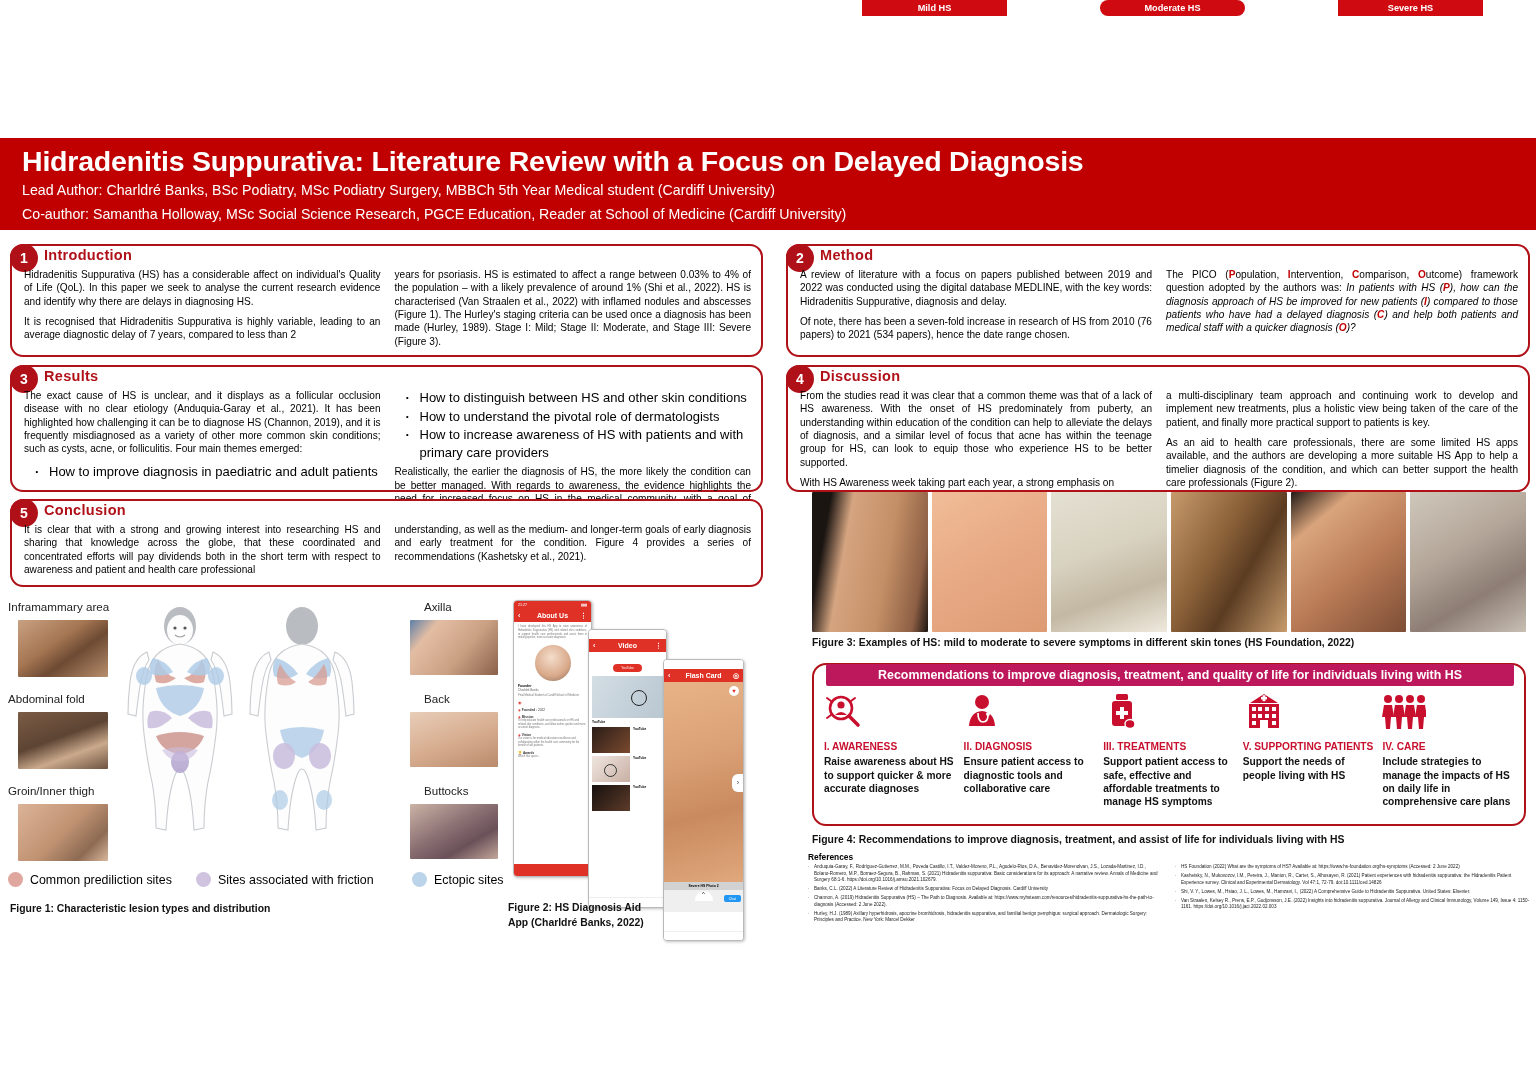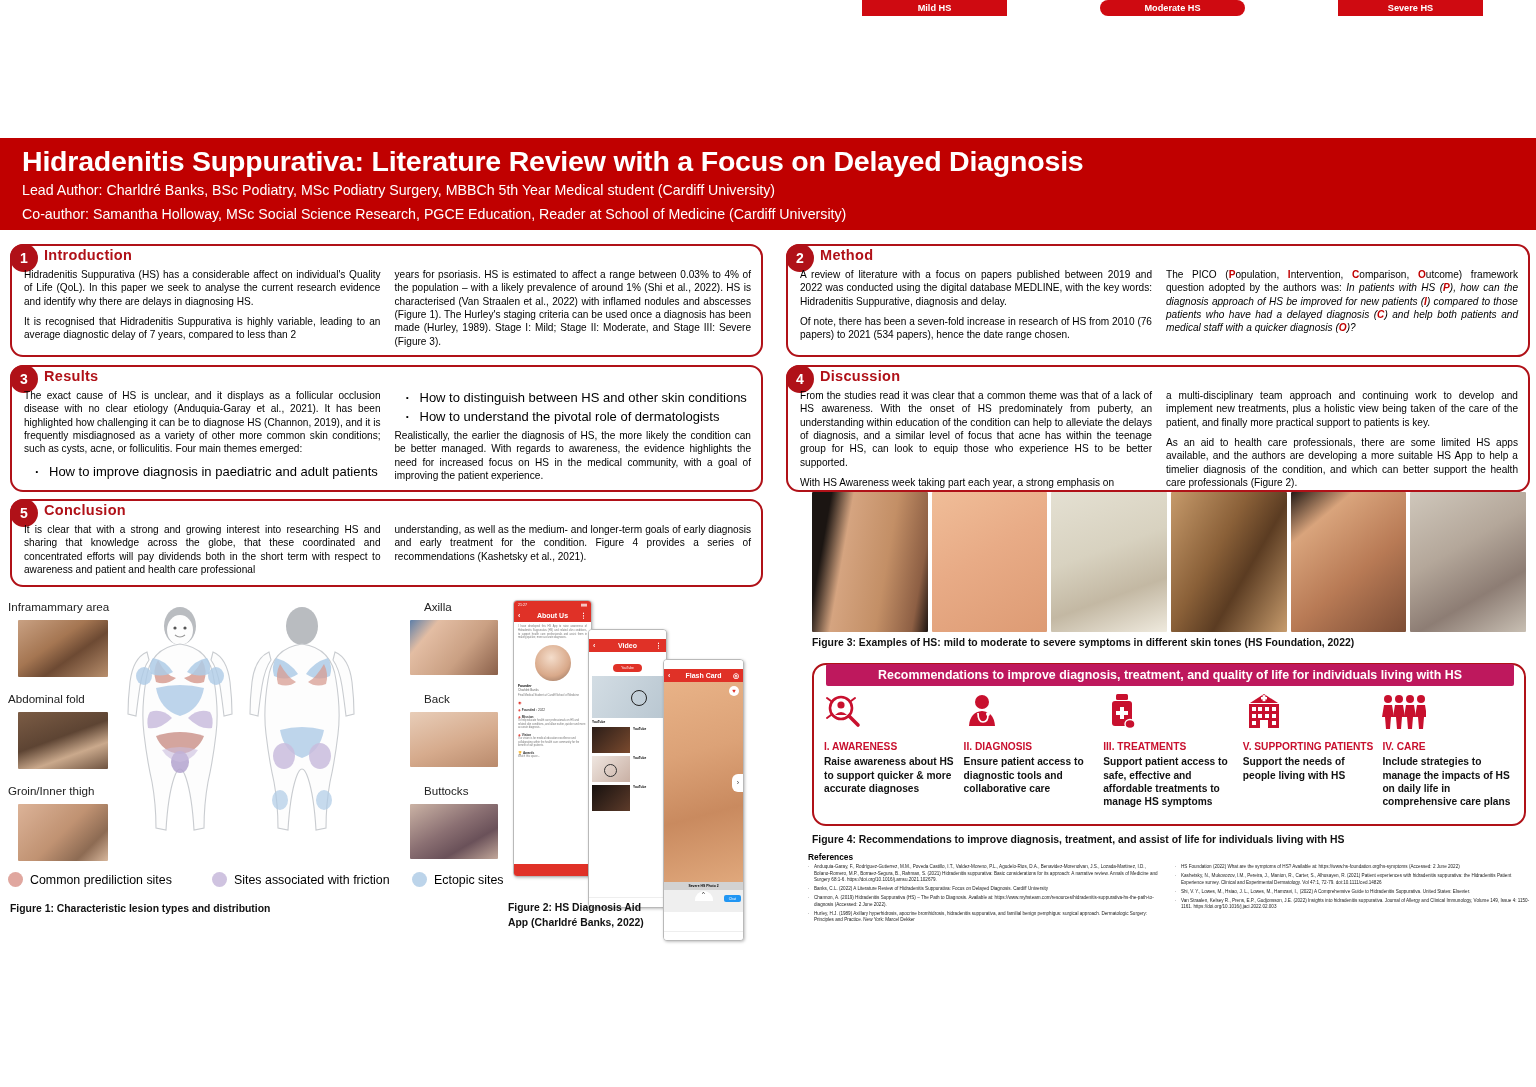--- a/index.html
+++ b/index.html
@@ -108,20 +108,21 @@
       <div class="col">
         <p>The exact cause of HS is unclear, and it displays as a follicular occlusion disease with no clear etiology (Anduquia-Garay et al., 2021). It has been highlighted how challenging it can be to diagnose HS (Channon, 2019), and it is frequently misdiagnosed as a variety of other more common skin conditions; such as cysts, acne, or folliculitis. Four main themes emerged:</p>
         <ul>
           <li>How to improve diagnosis in paediatric and adult patients</li>
         </ul>
       </div>
       <div class="col">
         <ul>
           <li>How to distinguish between HS and other skin conditions</li>
           <li>How to understand the pivotal role of dermatologists</li>
+          <li>How to increase awareness of HS with patients and with primary care providers</li>
         </ul>
         <p>Realistically, the earlier the diagnosis of HS, the more likely the condition can be better managed. With regards to awareness, the evidence highlights the need for increased focus on HS in the medical community, with a goal of improving the patient experience.</p>
       </div>
     </div>
   </div>
 
   <div class="box" style="left:786px;top:365px;width:744px;height:127px;">
     <div class="boxnum">4</div>
     <div class="boxhead">Discussion</div>
     <div class="cols">
@@ -229,21 +230,21 @@
     <div style="position:absolute;left:424px;top:784px;">
       <div class="f1label">Buttocks</div>
     </div>
     <div class="photo" style="position:absolute;left:410px;top:804px;width:88px;height:55px;
                 background:linear-gradient(150deg,#cbb3a5 0%,#8a6f72 45%,#6a5159 70%,#c2a79a 100%);"></div>
 
     <div class="legendrow" style="left:8px;">
       <span class="dot" style="background:#e0a79f;"></span>
       <span>Common prediliction sites</span>
     </div>
-    <div class="legendrow" style="left:212px;">
+    <div class="legendrow" style="left:196px;">
       <span class="dot" style="background:#cfc3e0;"></span>
       <span>Sites associated with friction</span>
     </div>
     <div class="legendrow" style="left:412px;">
       <span class="dot" style="background:#bcd4ea;"></span>
       <span>Ectopic sites</span>
     </div>
     <div class="figcap" style="position:absolute;left:10px;top:903px;">Figure 1: Characteristic lesion types and distribution</div>
   </div>
 

